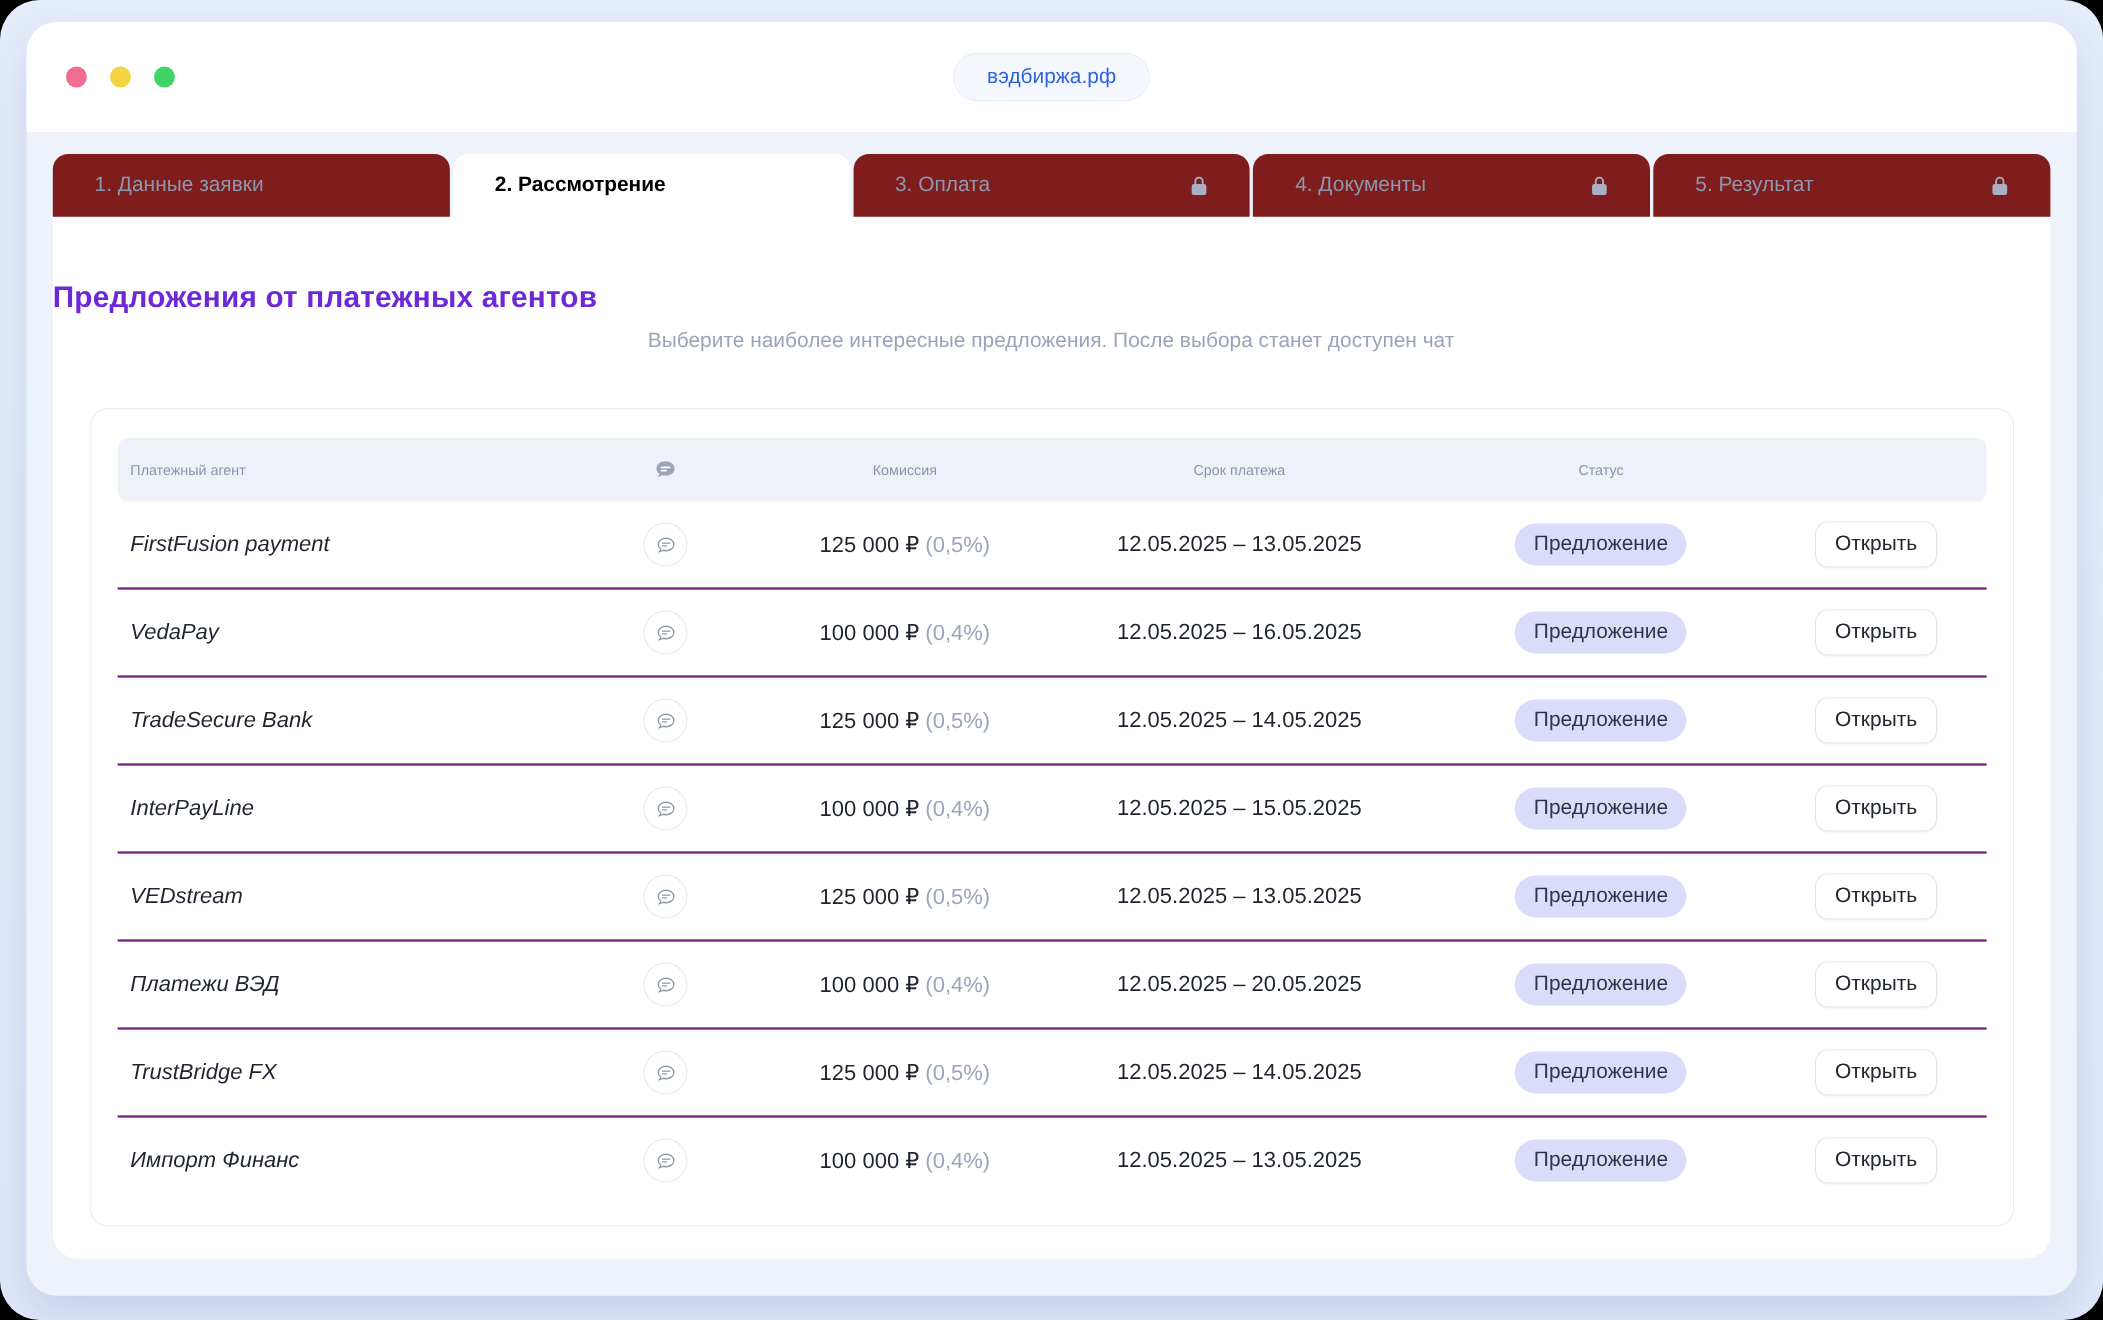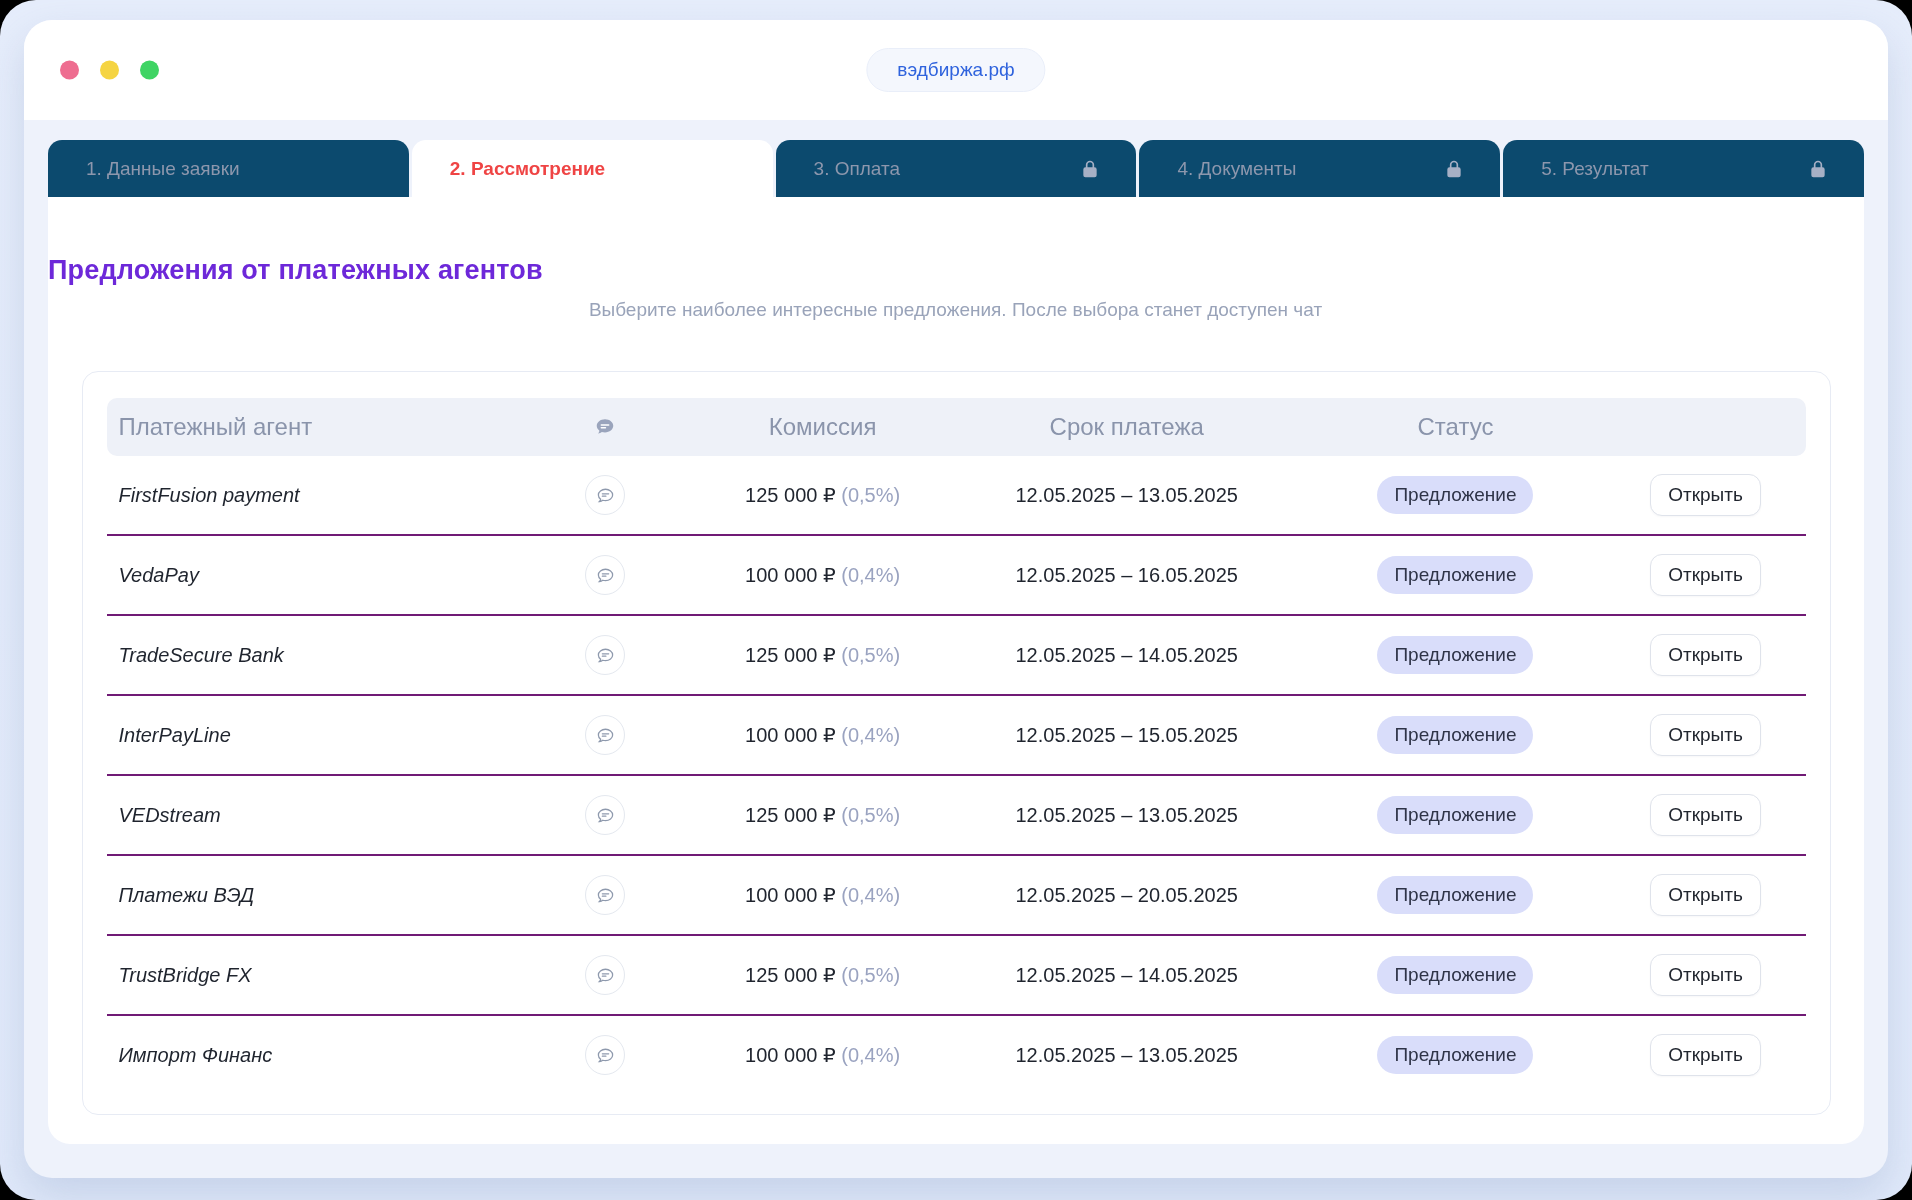--- a/index.html
+++ b/index.html
@@ -29,24 +29,24 @@
     background:#f4f7fd;border:1px solid #e9eef9;border-radius:22px;
     padding:10px 30px;font-size:19px;color:#2f63dd;cursor:pointer;
   }
   
   .tabs{
     margin:20px 24px 0 24px;display:grid;grid-template-columns:repeat(5,1fr);
     gap:3px;height:57px;
   }
   .tab{
     position:relative;display:flex;align-items:center;
-    background:#0c4a6e;border-radius:14px 14px 0 0;
+    background:#7f1d1d;border-radius:14px 14px 0 0;
     padding-left:38px;font-size:19px;color:#8d97ad;cursor:pointer;
   }
-  .tab.active{background:#ffffff;color:#ef4444;font-weight:700;}
+  .tab.active{background:#ffffff;color:#000000;font-weight:700;}
   .tab .lock{
     position:absolute;right:36px;top:50%;transform:translateY(-50%);
     width:20px;height:20px;color:#a7b0c5;display:flex;
   }
   .tab .lock svg{width:100%;height:100%;}
   
   .content{
     margin:0 24px;background:#ffffff;border-radius:0 0 22px 22px;
     height:947px;box-sizing:border-box;
   }
@@ -59,21 +59,21 @@
   }
   
   .card{
     width:1749px;margin:50px auto 0 auto;box-sizing:border-box;
     border:1px solid #e7ebf4;border-radius:16px;background:#fff;
     padding:26px 24px 20px 24px;
   }
   .thead{
     display:grid;grid-template-columns:23.2% 12.3% 13.3% 22.5% 16.2% 12.7%;
     align-items:center;height:58px;background:#eef1f8;border-radius:10px;
-    color:#8a94ab;font-size:24px;
+    color:#8a94ab;font-size:13px;
   }
   .thead .th-agent{padding-left:12px;}
   .th-center{text-align:center;}
   .chat-head{display:flex;justify-content:center;}
   .chat-head svg{width:22px;height:22px;}
   .row{
     display:grid;grid-template-columns:23.2% 12.3% 13.3% 22.5% 16.2% 12.7%;
     align-items:center;height:78px;font-size:20px;color:#1f242e;
   }
   .row + .row{border-top:2px solid #701a75;}

